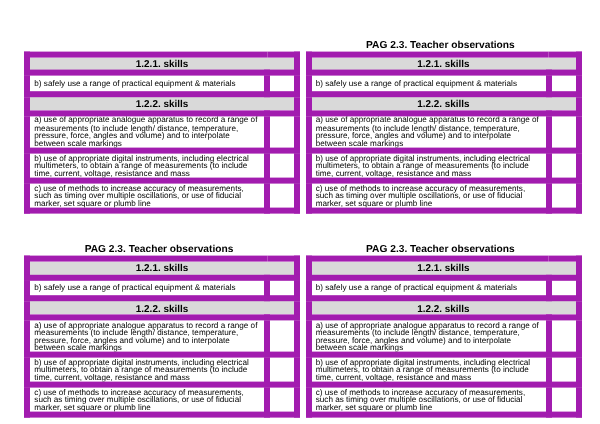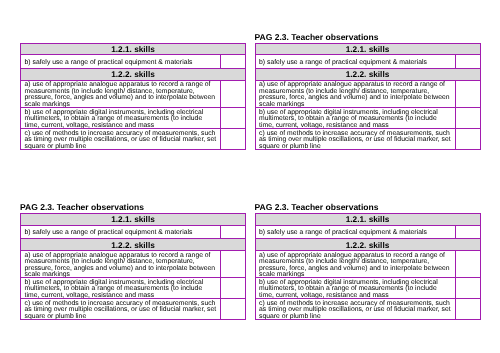--- a/index.html
+++ b/index.html
@@ -2,24 +2,24 @@
 <html><head>
 <meta charset="utf-8">
 <title>PAG 2.3. Teacher observations</title>
 <style>
   html,body{margin:0;padding:0;background:#ffffff;}
   body{width:500px;height:353px;overflow:hidden;
        font-family:"Liberation Sans",sans-serif;color:#000000;
        -webkit-font-smoothing:antialiased;text-rendering:geometricPrecision;}
   .page{position:relative;width:500px;height:353px;background:#ffffff;}
   .block{position:absolute;width:225px;}
-  .blk-title{font-weight:bold;font-size:8.5px;line-height:10px;
+  .blk-title{font-weight:bold;font-size:8.5px;text-align:center;line-height:10px;
              height:10px;margin-bottom:1px;white-space:nowrap;}
   table.skills{border-collapse:collapse;table-layout:fixed;width:225px;}
-  table.skills td{border:1px solid #a21caf;vertical-align:top;padding:0;
+  table.skills td{border:5px solid #a21caf;vertical-align:top;padding:0;
                   font-size:6.8px;line-height:6.5px;overflow:hidden;}
   table.skills td .cellbox{overflow:hidden;box-sizing:border-box;
                            padding:1.9px 3.6px 0px 3.6px;}
   table.skills td.hdr{background:#d9d9d9;text-align:center;font-weight:bold;
                       font-size:8.25px;line-height:9px;}
   table.skills td.hdr .cellbox{padding:1.5px 2px 0 2px;}
 </style>
 </head>
 <body>
 

